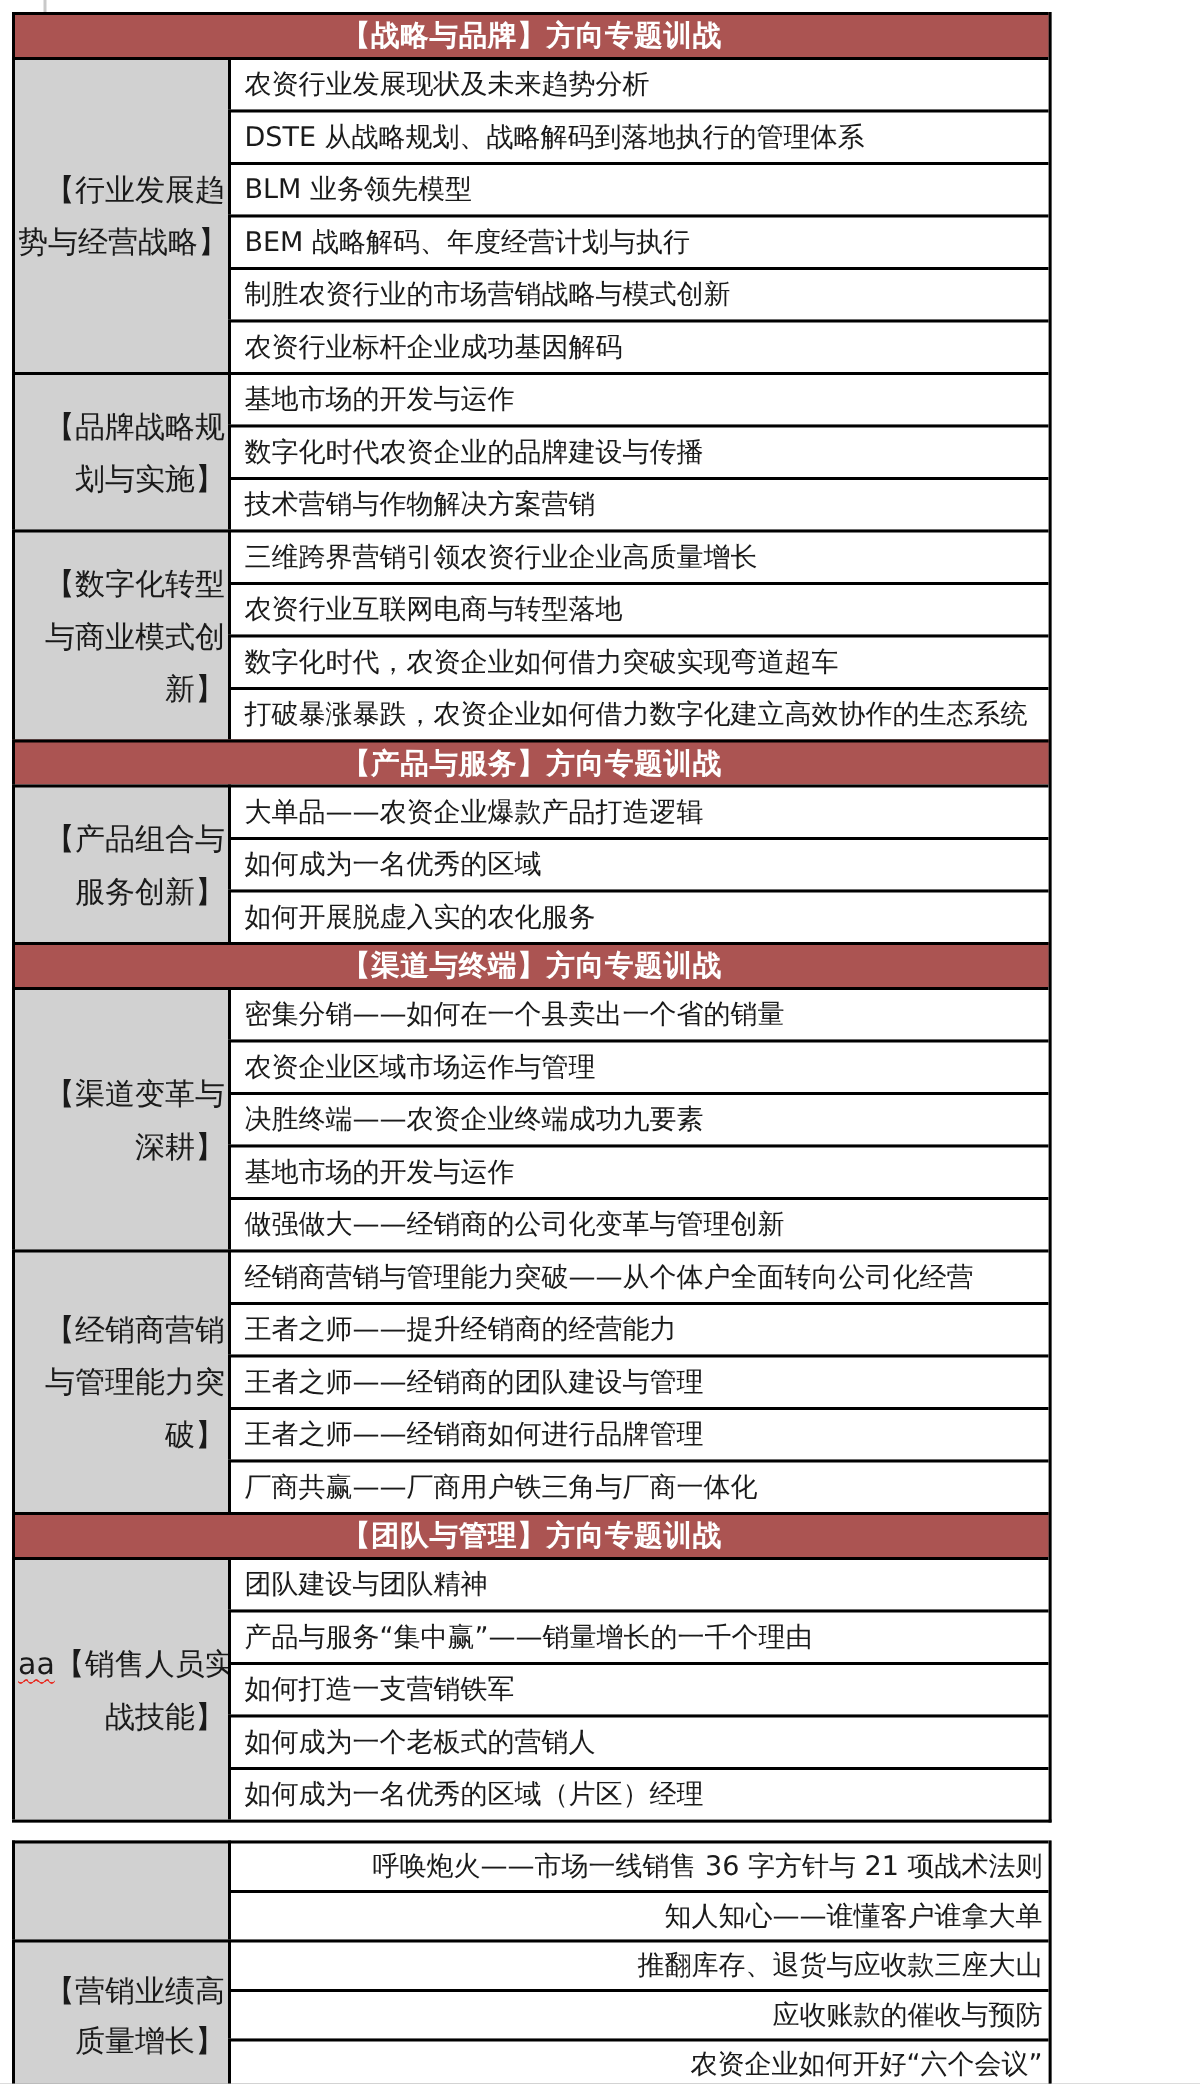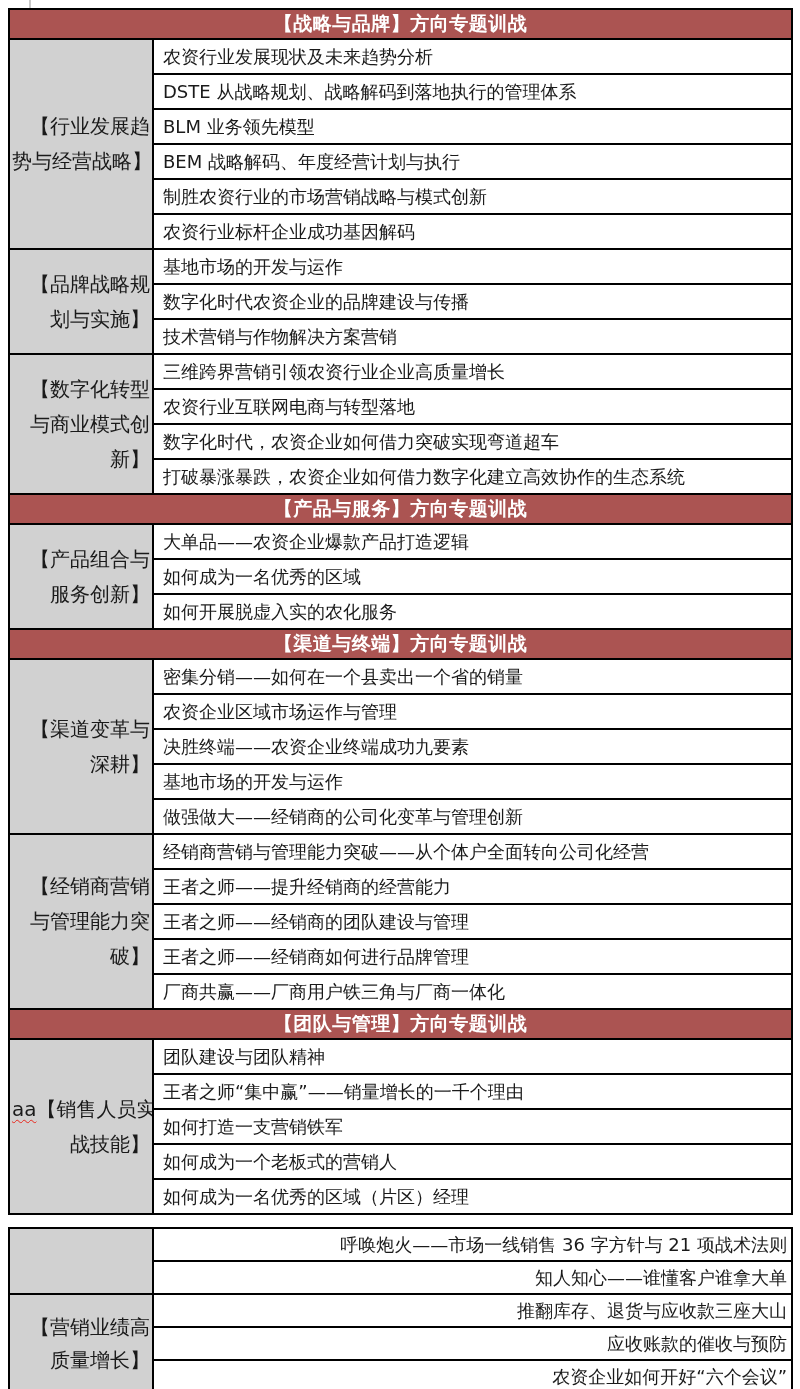--- a/index.html
+++ b/index.html
@@ -6,21 +6,21 @@
   body{
     width:800px;height:1389px;overflow:hidden;position:relative;
     font-family:"DejaVu Sans","Liberation Sans",sans-serif;
     color:#1a1a1a;
   }
   .artifact-tick{
     position:absolute;left:29px;top:0;width:2px;height:8px;background:#c9c9c9;
   }
   table.doc{
     table-layout:fixed;
-    width:785px;
+    width:693px;
     margin-left:8px;
     border-collapse:separate;border-spacing:0;
     border-right:2px solid #000;border-bottom:2px solid #000;
     background:#737373;
   }
   table.doc-1{margin-top:8px;}
   table.doc-2{margin-top:12px;}
   col.c-label{width:144px;}
   td{box-sizing:border-box;border-top:2px solid #000;border-left:2px solid #000;}
   td.sec{
@@ -183,21 +183,21 @@
   <tr>
         <td class="sec" colspan="2">【团队与管理】方向专题训战</td>
       </tr>
 
   <tr>
     <td class="label" rowspan="5"><span class="squiggle">aa</span><span>【销售人员实
 战技能】</span></td>
     <td class="item">团队建设与团队精神</td>
   </tr>
   <tr>
-        <td class="item">王者之师“集中赢”——销量增长的一千个理由</td>
+        <td class="item">产品与服务“集中赢”——销量增长的一千个理由</td>
       </tr>
   <tr>
         <td class="item">如何打造一支营销铁军</td>
       </tr>
   <tr>
         <td class="item">如何成为一个老板式的营销人</td>
       </tr>
   <tr>
         <td class="item">如何成为一名优秀的区域（片区）经理</td>
       </tr>

